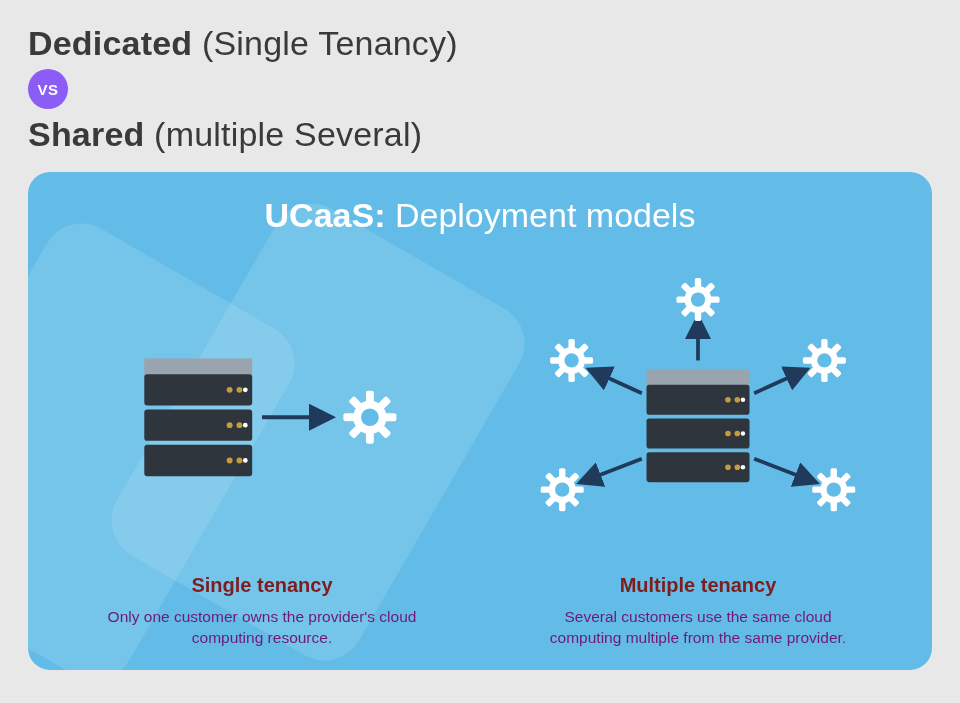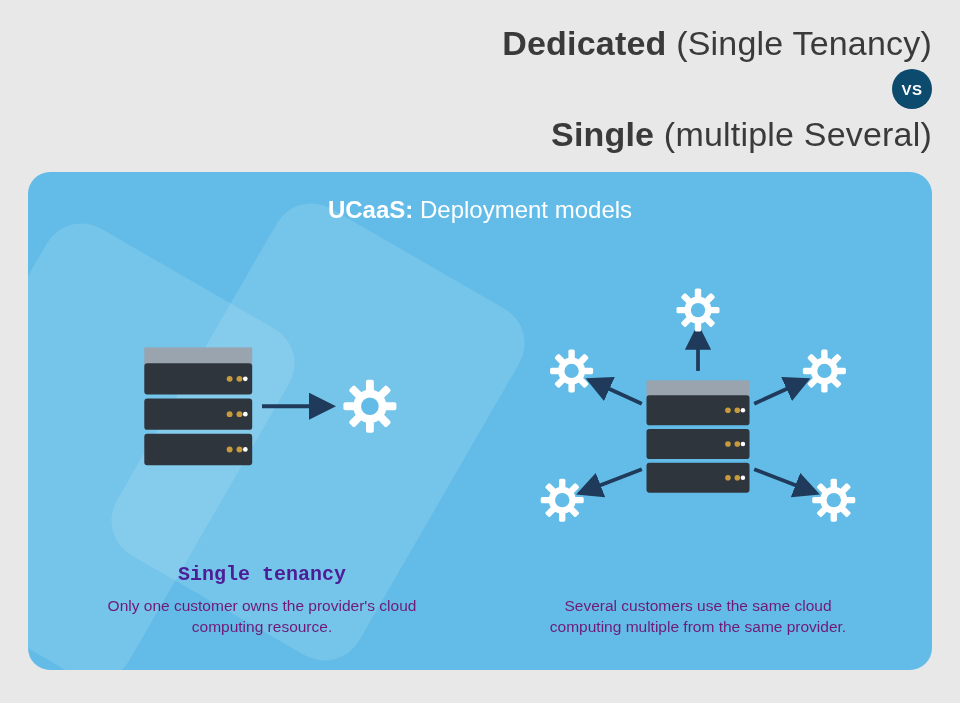--- a/index.html
+++ b/index.html
@@ -4,30 +4,30 @@
 <style>
   * { box-sizing: border-box; margin: 0; padding: 0; }
   html, body { width: 960px; height: 703px; }
   body {
     background: #e8e8e8;
     font-family: "Segoe UI", "Helvetica Neue", Arial, sans-serif;
     color: #2b2f36;
     padding: 24px 28px 28px;
   }
 
-  .header { text-align: right; margin-bottom: 18px; }
+  .header { text-align: left; margin-bottom: 18px; }
   .h-line1, .h-line2 {
     font-size: 34px; font-weight: 300; color: #3a3a3a; letter-spacing: .2px;
   }
   .h-line1 .bold, .h-line2 .bold { font-weight: 700; }
 
   .vs-badge {
     display: inline-flex; align-items: center; justify-content: center;
     width: 40px; height: 40px; border-radius: 50%;
-    background: #0c4a6e; color: #fff; font-weight: 700; font-size: 15px;
+    background: #8b5cf6; color: #fff; font-weight: 700; font-size: 15px;
     margin: 6px auto; letter-spacing: .5px;
   }
 
   .card {
     position: relative;
     width: 100%; height: 498px;
     border-radius: 22px;
     background: #62bce7;
     overflow: hidden;
     padding: 24px 28px 26px;
@@ -37,46 +37,46 @@
   .card .bgshape1, .card .bgshape2 {
     position: absolute; border-radius: 40px;
     background: rgba(255,255,255,.12);
     transform: rotate(30deg);
   }
   .card .bgshape1 { width: 280px; height: 400px; top: 80px; left: -80px; }
   .card .bgshape2 { width: 280px; height: 400px; top: 60px; left: 150px; }
 
   .card-title {
     position: relative; text-align: center; color: #fff;
-    font-size: 24px; font-weight: 300; margin-bottom: 16px;
+    font-size: 34px; font-weight: 300; margin-bottom: 16px;
   }
   .card-title .bold { font-weight: 700; }
 
   .cols { position: relative; display: flex; gap: 24px; height: 398px; }
   .col { flex: 1; display: flex; flex-direction: column; align-items: center; justify-content: flex-end; }
 
   .illus { width: 100%; flex: 1; position: relative; }
   .illus svg { position: absolute; inset: 0; width: 100%; height: 100%; }
 
-  .model-name { font-weight: 700; color: #4c1d95; font-size: 20px; margin-top: 20px; font-family: Liberation Mono, monospace; }
+  .model-name { font-weight: 700; color: #7f1d1d; font-size: 20px; margin-top: 20px; }
   .model-desc {
     color: #701a75; text-align: center; font-size: 15.5px; line-height: 1.35;
     max-width: 330px; margin-top: 10px; font-weight: 400;
   }
 </style>
 </head>
 <body>
 
 <div class="header">
   <div class="h-line1">
     <span class="bold">Dedicated</span><span> (Single Tenancy)</span>
   </div>
   <div class="vs-badge">VS</div>
   <div class="h-line2">
-    <span class="bold">Single</span><span> (multiple Several)</span>
+    <span class="bold">Shared</span><span> (multiple Several)</span>
   </div>
 </div>
 
 <div class="card">
   <div class="bgshape1"></div>
   <div class="bgshape2"></div>
 
   <div class="card-title">
     <span class="bold">UCaaS:</span><span> Deployment models</span>
   </div>
@@ -169,16 +169,17 @@
               <use href="#gear"></use>
             </g>
           <g transform="translate(75,238) scale(.85)">
               <use href="#gear"></use>
             </g>
           <g transform="translate(365,238) scale(.85)">
               <use href="#gear"></use>
             </g>
         </svg>
       </div>
+      <div class="model-name">Multiple tenancy</div>
       <div class="model-desc">Several customers use the same cloud computing multiple from the same provider.</div>
     </div>
   </div>
 </div>
 
 </body></html>

